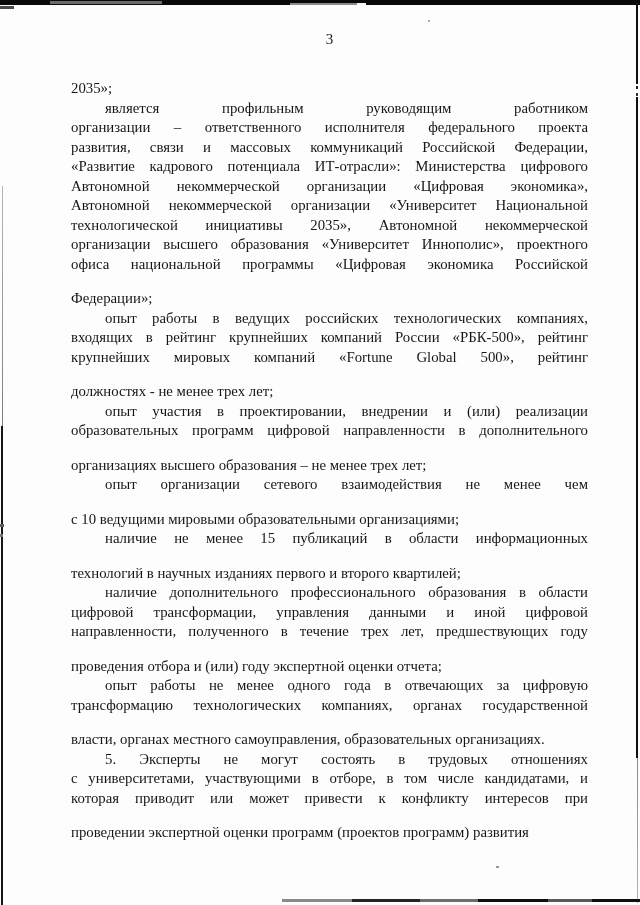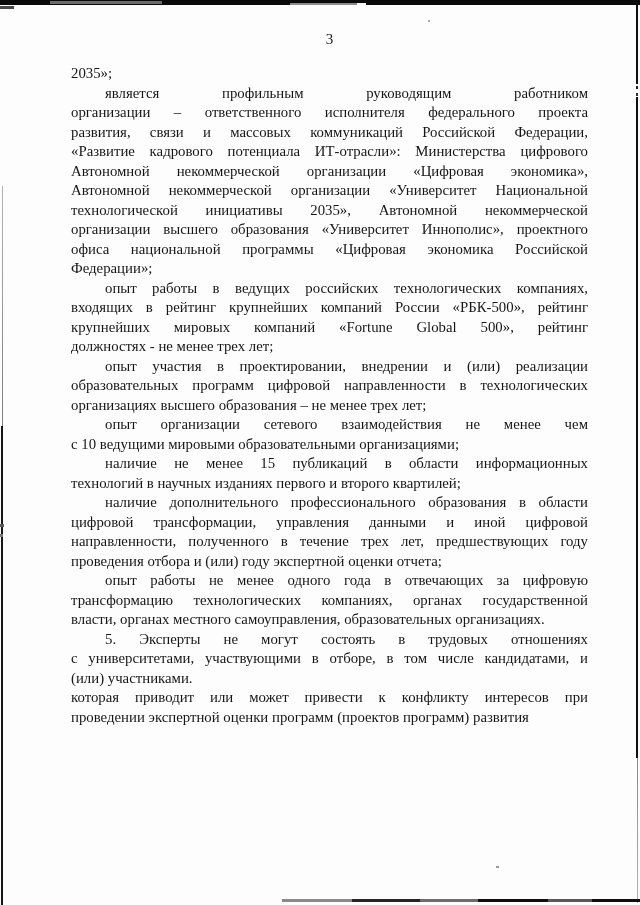--- a/index.html
+++ b/index.html
@@ -94,20 +94,21 @@
   .line {
     height: 19.5px;
     line-height: 19.5px;
     text-align: justify;
     text-align-last: justify;
     overflow: hidden;
     white-space: nowrap;
   }
   .line.last {
     text-align-last: left;
+    margin-top: 15px;
   }
   .para.indent .line.first {
     text-indent: 34px;
   }
 </style>
 </head>
 <body style="background: rgb(253, 253, 253);">
 
 <div class="sheet">
 
@@ -154,21 +155,21 @@
         <div class="line last">Федерации»;</div>
       </div>
       <div class="para indent">
         <div class="line first">опыт работы в ведущих российских технологических компаниях,</div>
         <div class="line">входящих в рейтинг крупнейших компаний России «РБК-500», рейтинг</div>
         <div class="line">крупнейших мировых компаний «Fortune Global 500», рейтинг</div>
         <div class="line last">должностях - не менее трех лет;</div>
       </div>
       <div class="para indent">
         <div class="line first">опыт участия в проектировании, внедрении и (или) реализации</div>
-        <div class="line">образовательных программ цифровой направленности в технологических</div>
+        <div class="line">образовательных программ цифровой направленности в дополнительного</div>
         <div class="line last">организациях высшего образования – не менее трех лет;</div>
       </div>
       <div class="para indent">
         <div class="line first">опыт организации сетевого взаимодействия не менее чем</div>
         <div class="line last">с 10 ведущими мировыми образовательными организациями;</div>
       </div>
       <div class="para indent">
         <div class="line first">наличие не менее 15 публикаций в области информационных</div>
         <div class="line last">технологий в научных изданиях первого и второго квартилей;</div>
       </div>
@@ -179,21 +180,20 @@
         <div class="line last">проведения отбора и (или) году экспертной оценки отчета;</div>
       </div>
       <div class="para indent">
         <div class="line first">опыт работы не менее одного года в отвечающих за цифровую</div>
         <div class="line">трансформацию технологических компаниях, органах государственной</div>
         <div class="line last">власти, органах местного самоуправления, образовательных организациях.</div>
       </div>
       <div class="para indent">
         <div class="line first">5. Эксперты не могут состоять в трудовых отношениях</div>
         <div class="line">с университетами, участвующими в отборе, в том числе кандидатами, и</div>
-        <div class="line last">(или) участниками.</div>
       </div>
       <div class="para indent">
         <div class="line">которая приводит или может привести к конфликту интересов при</div>
         <div class="line last">проведении экспертной оценки программ (проектов программ) развития</div>
       </div>
     </div>
 
 </div>
 
 </body></html>

